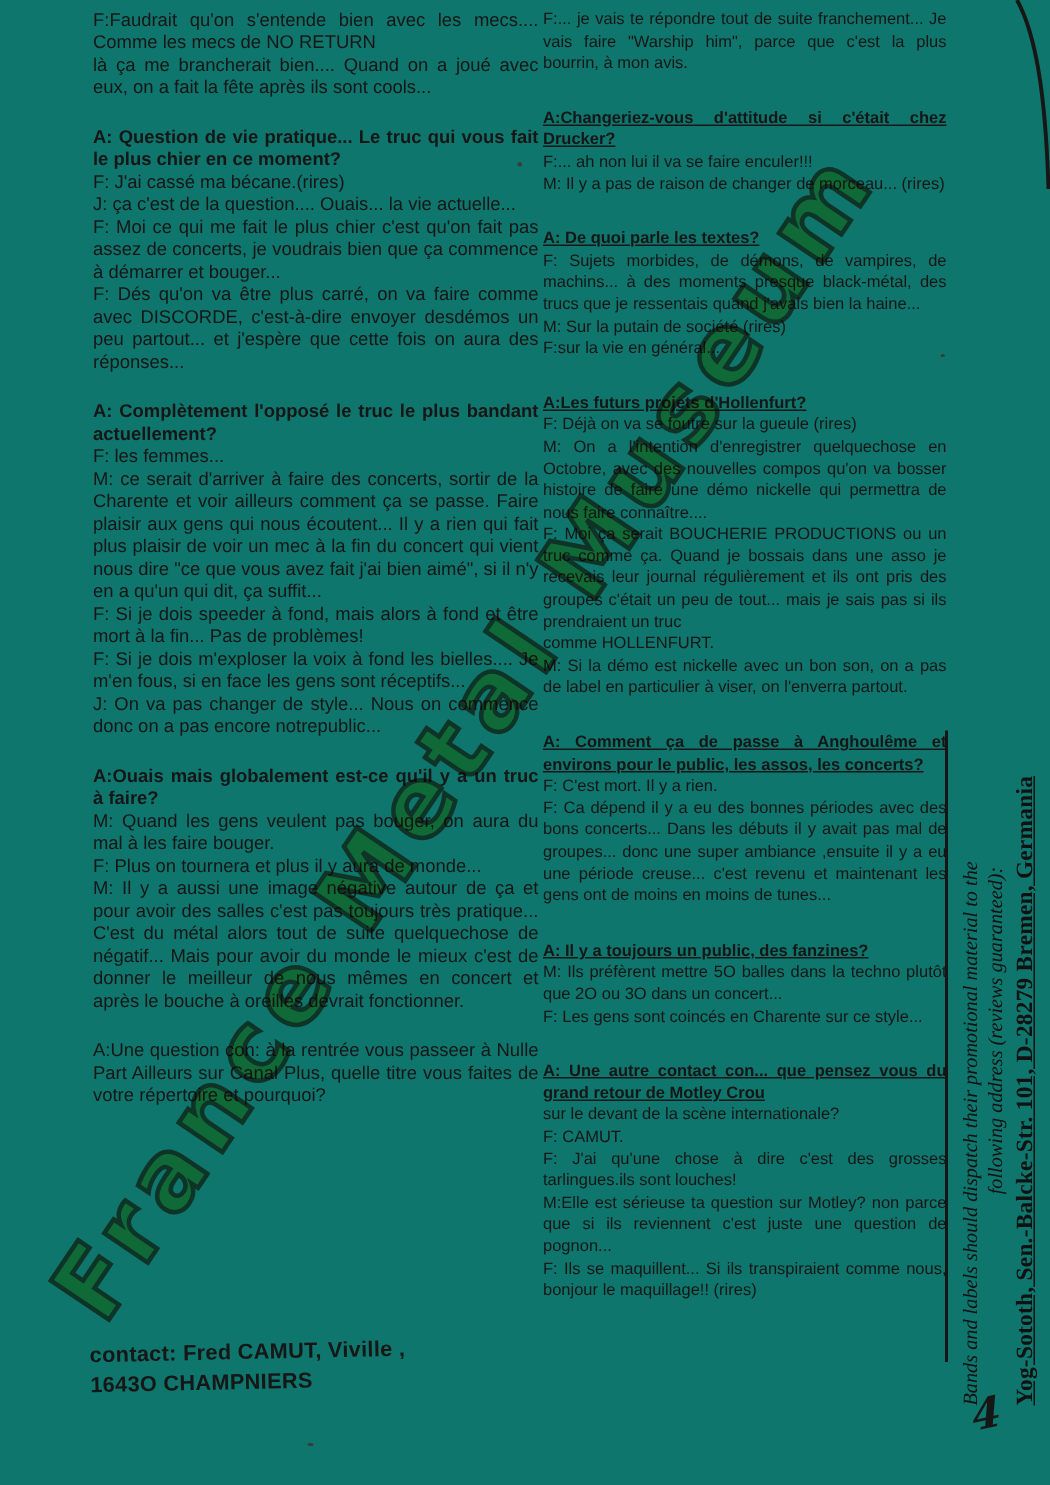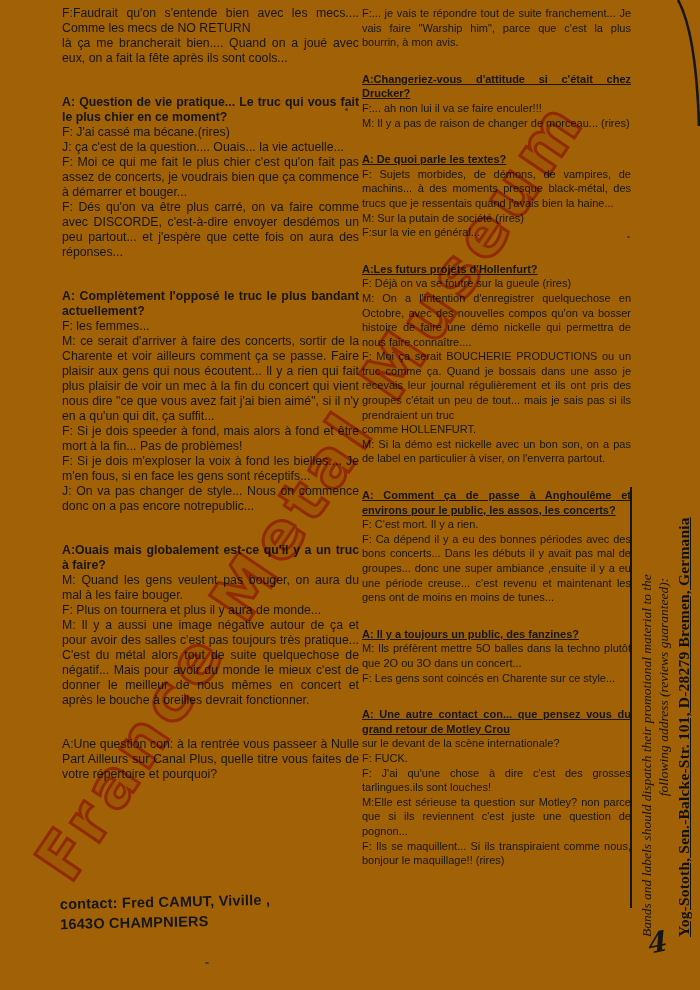--- a/index.html
+++ b/index.html
@@ -4,29 +4,29 @@
 <style>
   html,body{margin:0;padding:0;}
   body{
     width:700px;height:990px;
     background:#ffffff;
     font-family:"Liberation Sans", sans-serif;
     color:#161616;
     position:relative;
     overflow:hidden;
   }
-  .page{position:absolute;inset:0;background:#a16207;overflow:hidden;}
+  .page{position:absolute;inset:0;background:#0f766e;overflow:hidden;}
 
   
   .col{position:absolute;top:6px;text-align:justify;}
   .col-left{left:62px;width:297px;font-size:12.3px;line-height:15px;}
   .col-right{left:362px;width:269px;font-size:11px;line-height:14.6px;}
   .col p{margin:0;}
   .col p.q{font-weight:bold;}
-  .col-left p.gap{margin-top:29px;}
+  .col-left p.gap{margin-top:18px;}
   .col-right p.gap{margin-top:22px;text-decoration:underline;}
 
   
   .contact{
     position:absolute;left:60px;top:892px;width:300px;
     font-size:14.5px;font-weight:bold;line-height:1.35;
     transform:rotate(-1.2deg);
     letter-spacing:.2px;
   }
   .contact p{margin:0;}
@@ -130,21 +130,21 @@
       <p class="">comme HOLLENFURT.</p>
       <p class="">M: Si la démo est nickelle avec un bon son, on a pas de label en particulier à viser, on l'enverra partout.</p>
       <p class="q gap">A: Comment ça de passe à Anghoulême et environs pour le public, les assos, les concerts?</p>
       <p class="">F: C'est mort. Il y a rien.</p>
       <p class="">F: Ca dépend il y a eu des bonnes périodes avec des bons concerts... Dans les débuts il y avait pas mal de groupes... donc une super ambiance ,ensuite il y a eu une période creuse... c'est revenu et maintenant les gens ont de moins en moins de tunes...</p>
       <p class="q gap">A: Il y a toujours un public, des fanzines?</p>
       <p class="">M: Ils préfèrent mettre 5O balles dans la techno plutôt que 2O ou 3O dans un concert...</p>
       <p class="">F: Les gens sont coincés en Charente sur ce style...</p>
       <p class="q gap">A: Une autre contact con... que pensez vous du grand retour de Motley Crou</p>
       <p class="">sur le devant de la scène internationale?</p>
-      <p class="">F: FUCK.</p>
+      <p class="">F: CAMUT.</p>
       <p class="">F: J'ai qu'une chose à dire c'est des grosses tarlingues.ils sont louches!</p>
       <p class="">M:Elle est sérieuse ta question sur Motley? non parce que si ils reviennent c'est juste une question de pognon...</p>
       <p class="">F: Ils se maquillent... Si ils transpiraient comme nous, bonjour le maquillage!! (rires)</p>
     </div>
 
   <div class="contact">
     <p>contact: Fred CAMUT, Viville ,</p>
     <p>1643O CHAMPNIERS</p>
   </div>
 

